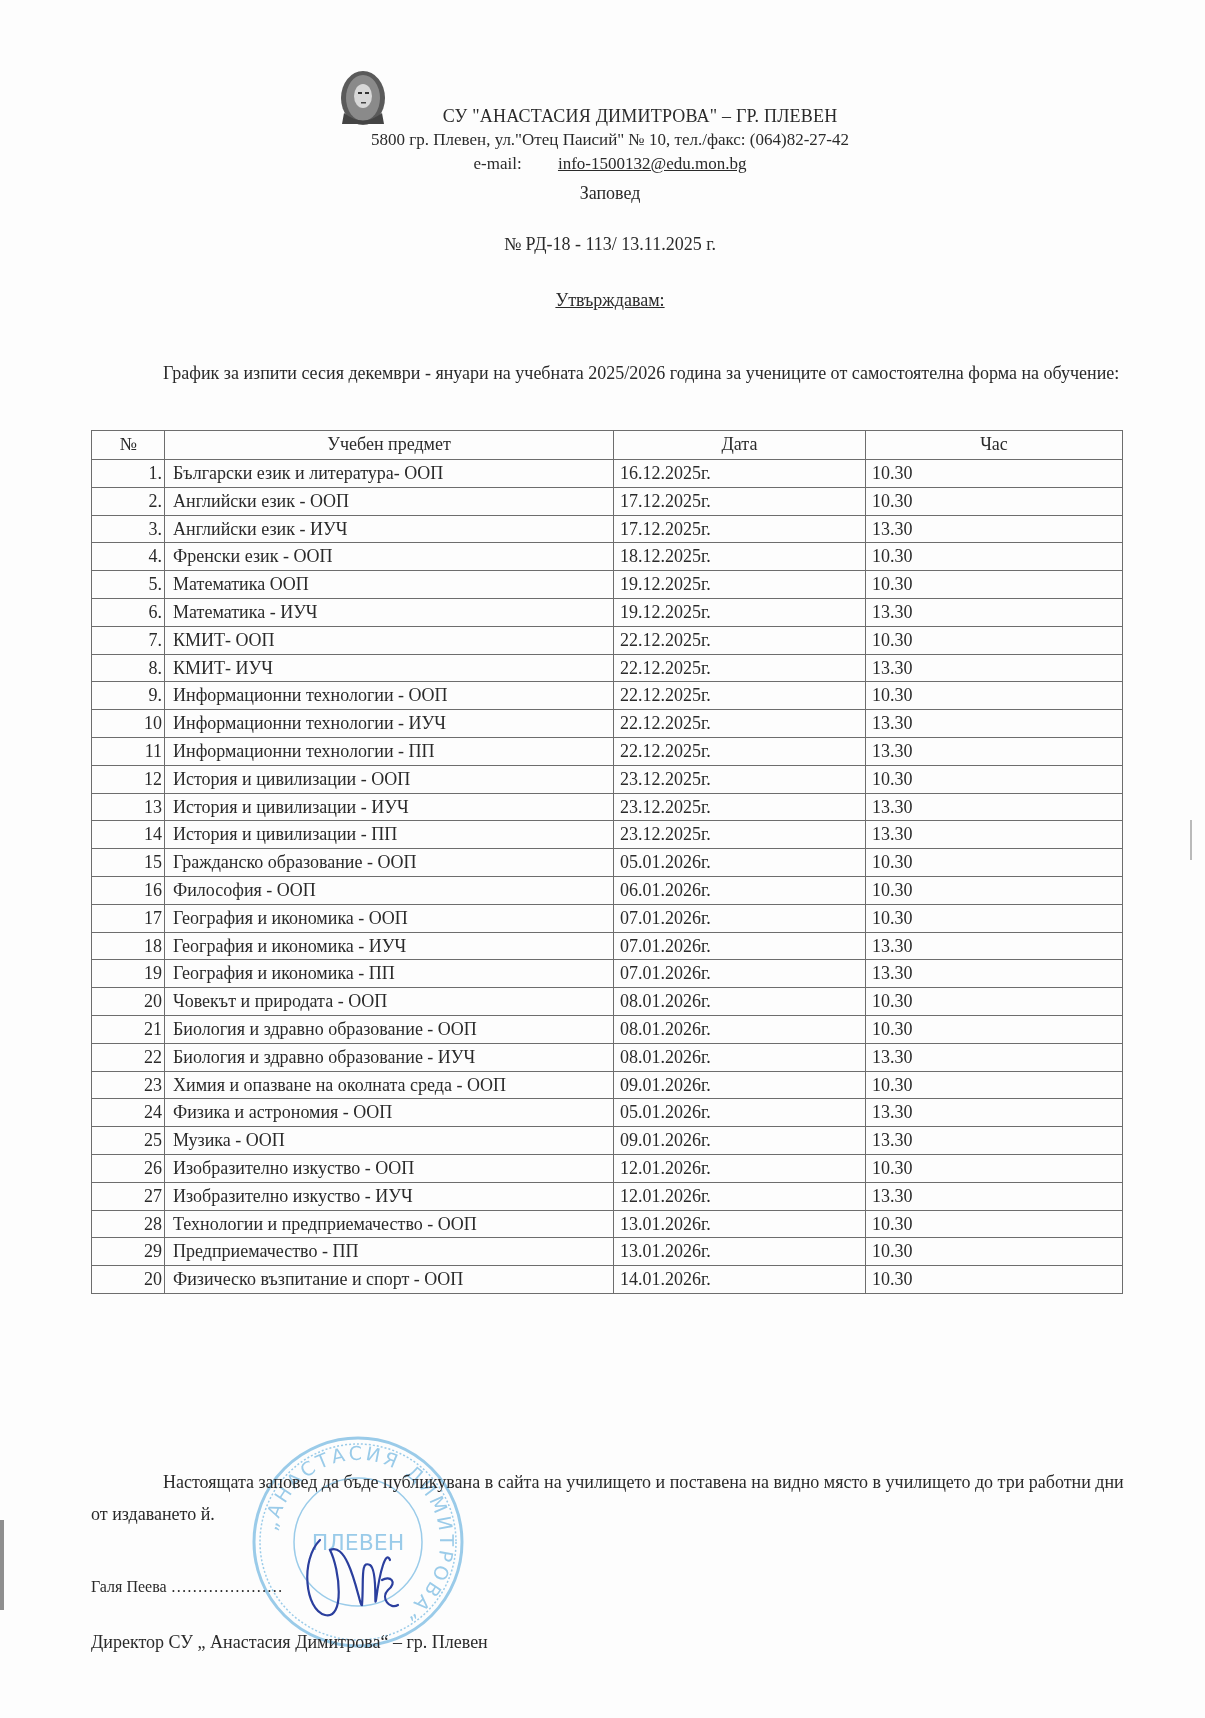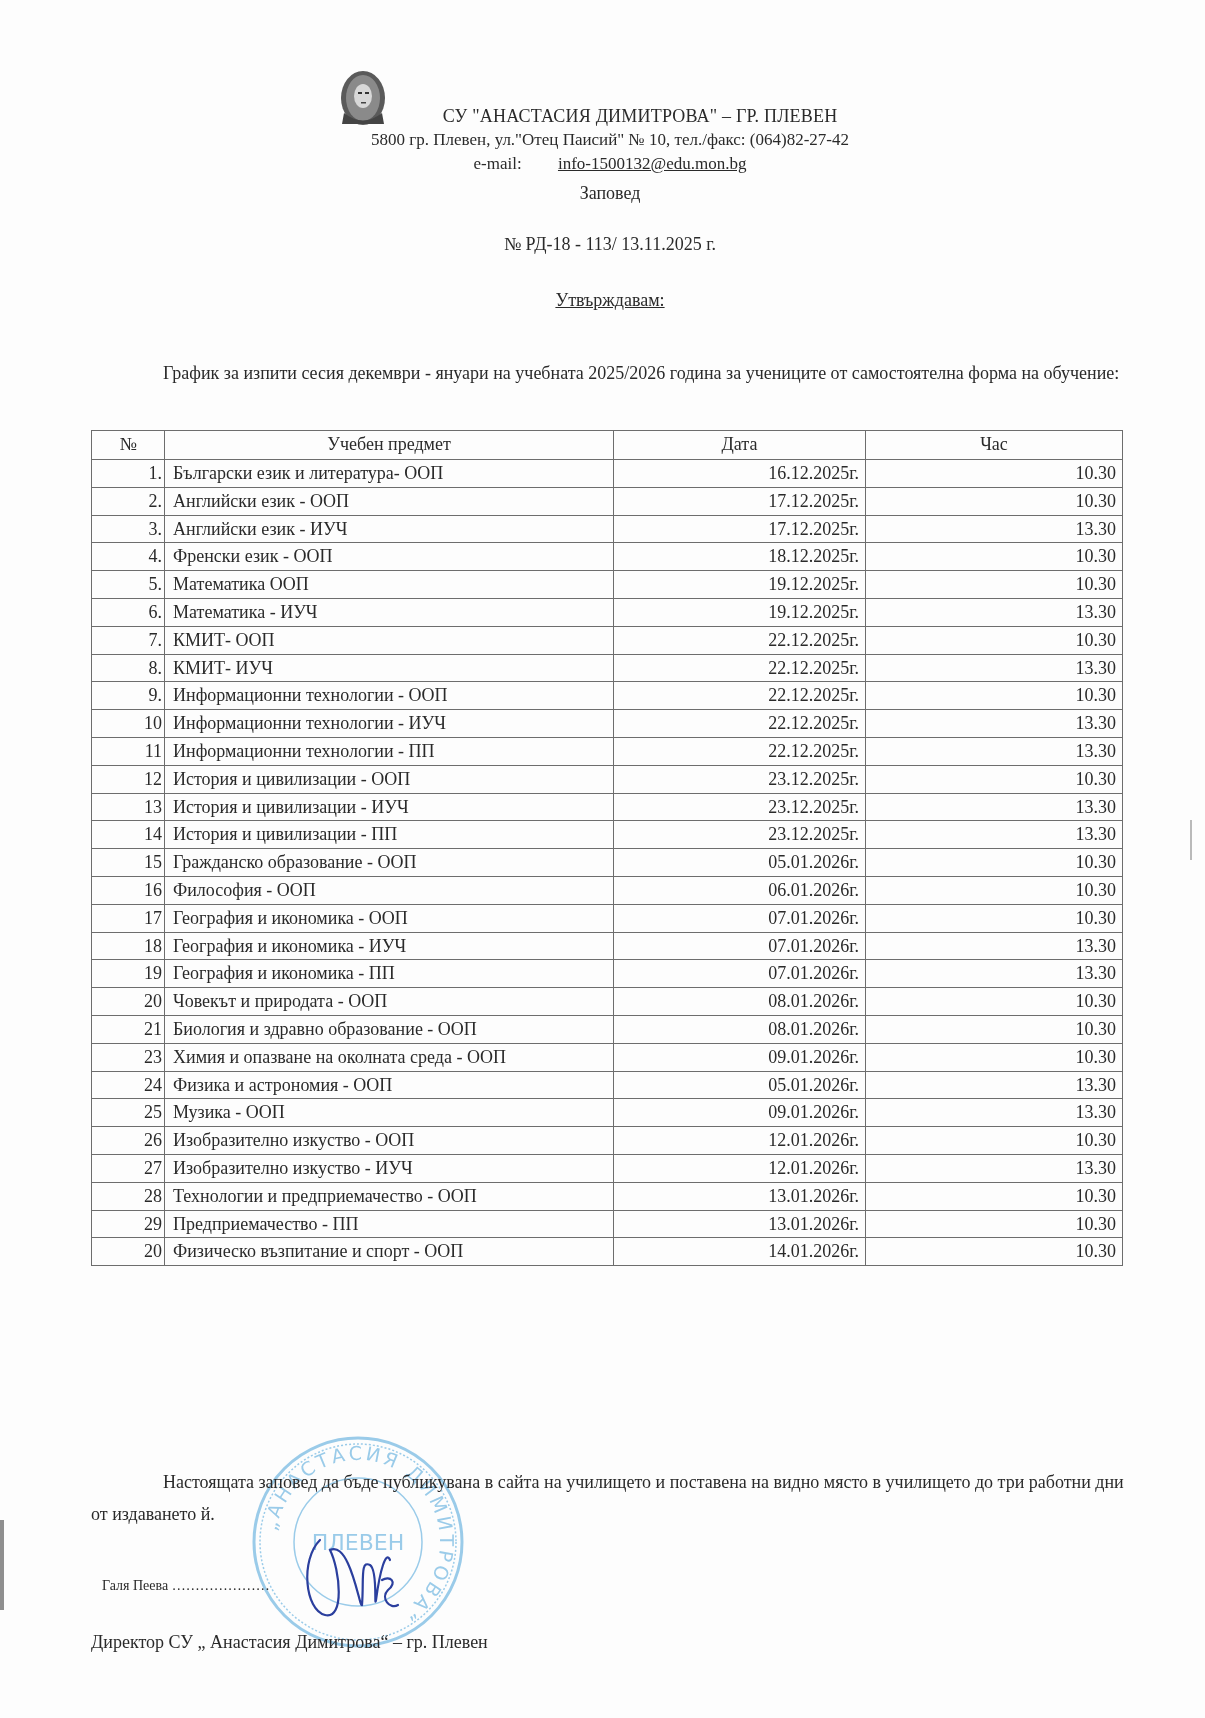--- a/index.html
+++ b/index.html
@@ -58,28 +58,28 @@
     font-weight: normal;
   }
   #schedule-table th { height: 28px; text-align: center; }
   #schedule-table td { height: 26.8px; }
   #schedule-table col.c-num { width: 73px; }
   #schedule-table col.c-subj { width: 449px; }
   #schedule-table col.c-date { width: 252px; }
   #schedule-table col.c-time { width: 257px; }
   td.num { text-align: right; padding-right: 2px !important; }
   td.subj { text-align: left; padding-left: 8px !important; margin-left: 24px; }
-  td.date, td.time { text-align: right; }
+  td.date, td.time { text-align: left; }
 
   
   #closing-text {
     left: 91px; top: 1466px; width: 1040px;
     font-size: 18px; line-height: 32px; text-indent: 72px;
   }
-  #signature-line { left: 102px; top: 1578px; font-size: 14px; }
+  #signature-line { left: 91px; top: 1578px; font-size: 16px; }
   #director-line  { left: 91px; top: 1632px; font-size: 18px; }
 
   #stamp {
     left: 248px; top: 1432px; width: 220px; height: 220px;
     opacity: 0.55;
   }
   #signature {
     left: 290px; top: 1520px; width: 120px; height: 110px;
   }
   .scan-mark { background: #222; }
@@ -246,20 +246,26 @@
         <td class="date">08.01.2026г.</td>
         <td class="time">10.30</td>
       </tr>
       <tr>
         <td class="num">21</td>
         <td class="subj">Биология и здравно образование - ООП</td>
         <td class="date">08.01.2026г.</td>
         <td class="time">10.30</td>
       </tr>
       <tr>
+        <td class="num">22</td>
+        <td class="subj">Биология и здравно образование - ИУЧ</td>
+        <td class="date">08.01.2026г.</td>
+        <td class="time">13.30</td>
+      </tr>
+      <tr>
         <td class="num">23</td>
         <td class="subj">Химия и опазване на околната среда - ООП</td>
         <td class="date">09.01.2026г.</td>
         <td class="time">10.30</td>
       </tr>
       <tr>
         <td class="num">24</td>
         <td class="subj">Физика и астрономия - ООП</td>
         <td class="date">05.01.2026г.</td>
         <td class="time">13.30</td>

